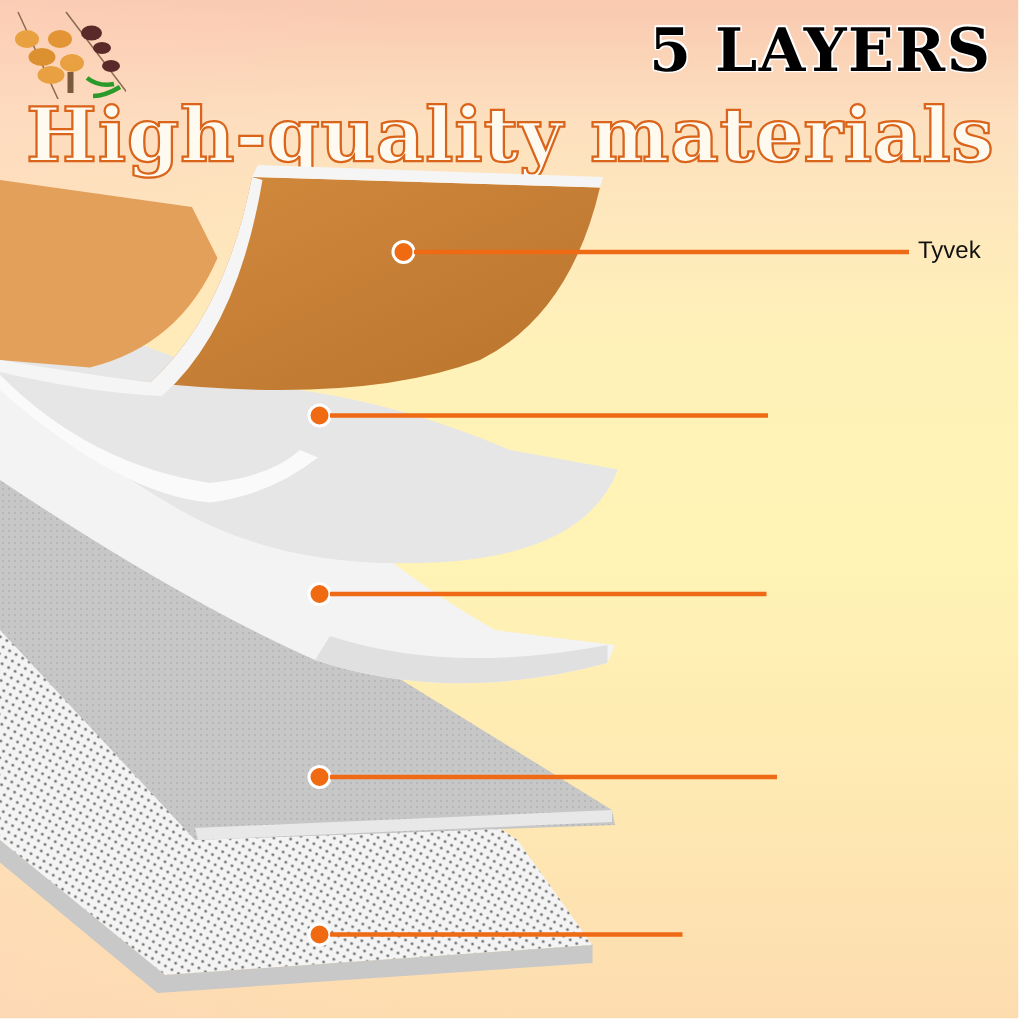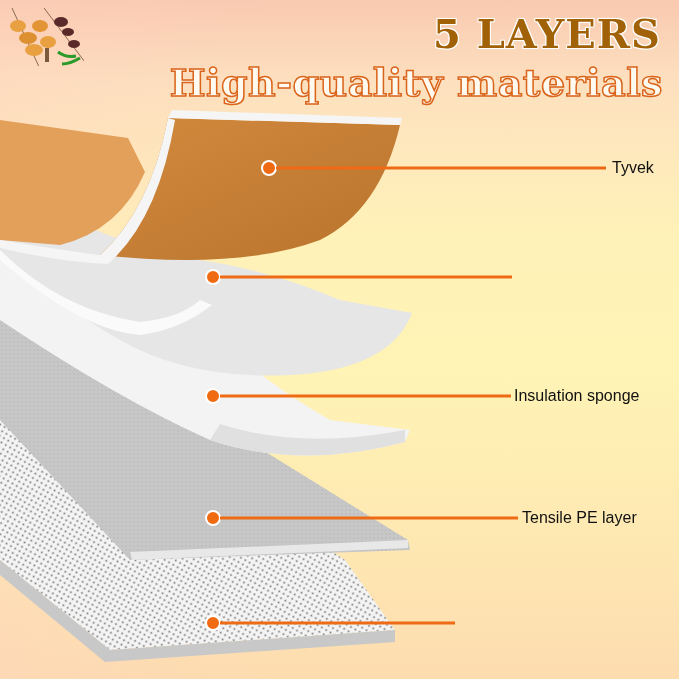--- a/index.html
+++ b/index.html
@@ -3,24 +3,24 @@
   <meta charset="utf-8">
   <style>
     html, body { margin:0; padding:0; }
     body { width:679px; height:679px; overflow:hidden; position:relative;
       font-family:"Liberation Sans", sans-serif; }
     .bg { position:absolute; inset:0;
       background: linear-gradient(180deg, #f9c9b0 0%, #fde0bf 12%, #fff2b8 35%, #fff3b5 55%, #fee9b2 78%, #fddcb0 100%); }
     .bg::after { content:""; position:absolute; inset:0;
       background: linear-gradient(90deg, rgba(255,210,190,0.35) 0%, rgba(255,255,255,0) 40%); }
     .title-1 { position:absolute; right:18px; top:10px; font-family:"DejaVu Serif", serif;
-      font-weight:bold; font-size:40px; color:#a16207; letter-spacing:1px;
+      font-weight:bold; font-size:40px; color:#000000; letter-spacing:1px;
       text-shadow: 0 0 2px #fff, 1px 1px 0 #fff, -1px -1px 0 #fff, 1px -1px 0 #fff, -1px 1px 0 #fff; }
     .title-2 { position:absolute; right:16px; top:60px; font-family:"DejaVu Serif", serif;
-      font-weight:bold; font-size:38px; color:#fffaf0; letter-spacing:0.5px;
+      font-weight:bold; font-size:50px; color:#fffaf0; letter-spacing:0.5px;
       -webkit-text-stroke: 1.5px #d9641a; }
     .logo { position:absolute; left:4px; top:4px; width:80px; height:62px; }
     .layers { position:absolute; left:0; top:0; width:679px; height:679px; }
     .callout { position:absolute; left:0; width:649px; height:20px; }
     .dot { position:absolute; width:12px; height:12px; border-radius:50%;
       background:#f06a12; border:2.5px solid #fff; box-sizing:content-box; transform:translate(-8px,-8px); }
     .line { position:absolute; height:3px; background:#ee6a14; transform:translateY(-1.5px); }
     .label { position:absolute; font-size:16px; color:#111; transform:translateY(-50%); white-space:nowrap; }
   </style>
 </head>
@@ -86,23 +86,21 @@
   <div class="line" style="left:276px;width:330px;top:0"></div>
   <div class="label" style="left:612px;top:0">Tyvek</div>
 </div>
 <div class="callout" style="top:277px">
   <div class="dot" style="left:213px;top:0"></div>
   <div class="line" style="left:220px;width:292px;top:0"></div>
 </div>
 <div class="callout" style="top:396px">
   <div class="dot" style="left:213px;top:0"></div>
   <div class="line" style="left:220px;width:291px;top:0"></div>
-  <div class="label" style="left:514px;top:0">Insulation sponge</div>
 </div>
 <div class="callout" style="top:518px">
   <div class="dot" style="left:213px;top:0"></div>
   <div class="line" style="left:220px;width:298px;top:0"></div>
-  <div class="label" style="left:522px;top:0">Tensile PE layer</div>
 </div>
 <div class="callout" style="top:623px">
   <div class="dot" style="left:213px;top:0"></div>
   <div class="line" style="left:220px;width:235px;top:0"></div>
 </div>
 
 </body></html>

